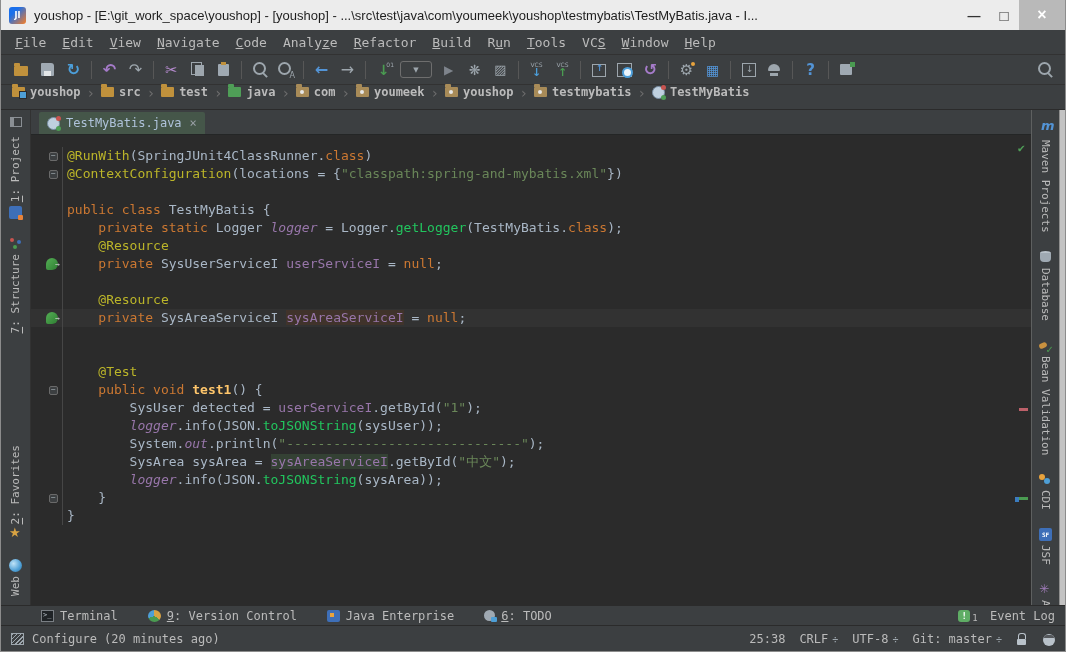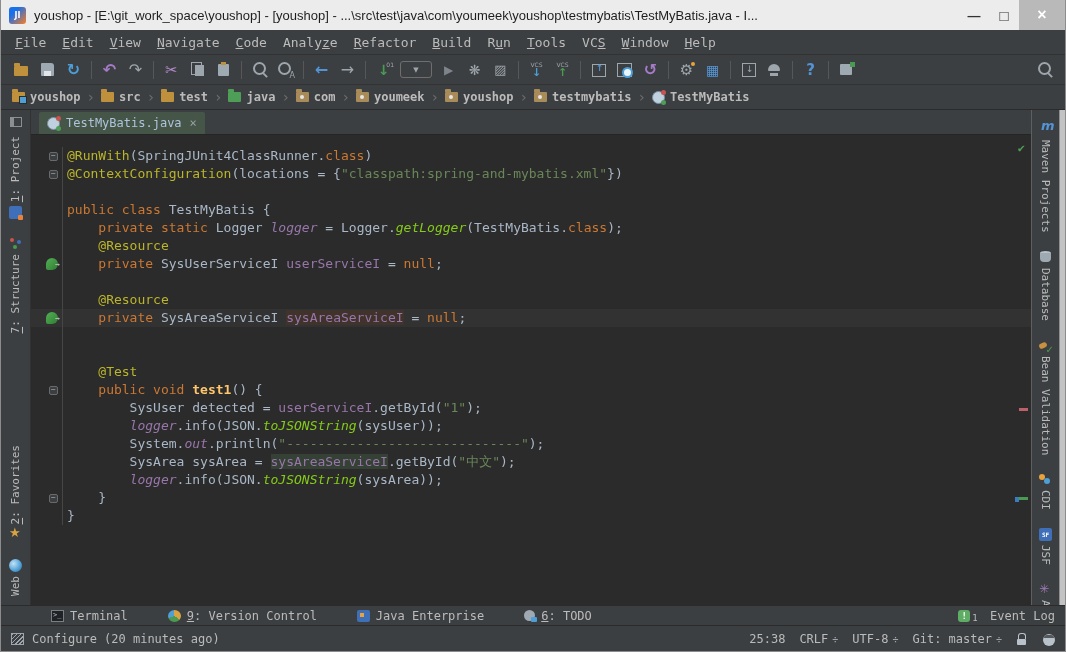--- a/index.html
+++ b/index.html
@@ -62,21 +62,21 @@
 .i-project-structure::before{content:"▦";color:#5394D6;font-size:14px}
 .i-android-sdk::before{content:"";position:absolute;top:5px;left:6px;width:12px;height:12px;border:1px solid #9DA6AD}
 .i-android-sdk::after{content:"↓";position:absolute;top:6px;left:10px;font-size:9px;color:#9DA6AD}
 .i-avd-manager::before{content:"";position:absolute;top:6px;left:6px;width:12px;height:7px;background:#9DA6AD;border-radius:6px 6px 1px 1px}
 .i-avd-manager::after{content:"";position:absolute;top:15px;left:8px;width:8px;height:3px;background:#9DA6AD}
 .i-help::before{content:"?";color:#5394D6;font-weight:bold;font-size:15px}
 .i-export::before{content:"";position:absolute;top:6px;left:6px;width:12px;height:11px;background:#9FA9B2;border-radius:1px}
 .i-export::after{content:"";position:absolute;top:4px;right:4px;width:5px;height:5px;background:#4A9B51}
 .search{margin-left:auto}
 
-.breadcrumbs{height:25px;background:#3C3F41;display:flex;align-items:center;padding-left:8px;font-size:12px;font-weight:bold;color:#BBBBBB;border-bottom:1px solid #2B2B2B;gap:1px}
+.breadcrumbs{height:25px;background:#3C3F41;display:flex;align-items:flex-start;padding-left:8px;font-size:12px;font-weight:bold;color:#BBBBBB;border-bottom:1px solid #2B2B2B;gap:1px}
 .crumb{display:flex;align-items:center;gap:5px;padding:0 3px}
 .csep{color:#6E6E6E;font-size:14px;margin:0 2px;font-weight:normal}
 .cf{width:13px;height:10px;border-radius:1px;position:relative;display:inline-block;flex:0 0 auto}
 .cf::before{content:"";position:absolute;top:-3px;left:0;width:6px;height:3px;border-radius:1px 1px 0 0;background:inherit}
 .cf-folder,.cf-project{background:#C0913C}
 .cf-project::after{content:"";position:absolute;right:-2px;bottom:-2px;width:6px;height:6px;background:#4E9FD6;border:1px solid #2B2B2B}
 .cf-java{background:#4F9E57}
 .cf-package{background:#A88B58}
 .cf-package::after{content:"";position:absolute;left:4px;top:3px;width:4px;height:4px;border-radius:50%;background:#E6E6E6}
 .ci-testclass{width:13px;height:13px;border-radius:50%;background:#BFD0DF;border:1px solid #7A8FA5;position:relative;display:inline-block;flex:0 0 auto}
@@ -117,36 +117,36 @@
 .cl{display:flex;height:18px;align-items:center}
 .cl.cur{background:#323232}
 .g{width:32px;flex:0 0 32px;height:100%;display:flex;align-items:center;justify-content:flex-end;gap:2px;padding-right:4px;border-right:1px solid #464646}
 .t{padding-left:4px;white-space:pre;color:#A9B7C6}
 .t span{white-space:pre}
 .ann{color:#BBB529}
 .kw{color:#CC7832}
 .str{color:#6A8759}
 .fld{color:#9876AA}
 .fldi{color:#9876AA;font-style:italic}
-.sm{color:#84cc16;font-style:italic}
+.sm{color:#22c55e;}
 .md{color:#FFC66B;font-weight:bold}
 .pln{color:#A9B7C6}
 .hlw{background:#40332B}
 .hlr{background:#344134}
 .fm{width:9px;height:9px;border:1px solid #6A6A6A;background:#3C3F41;border-radius:2px;display:flex;align-items:center;justify-content:center;flex:0 0 auto}
 .fm::before{content:"−";font-size:8px;color:#9DA6AD;margin-top:-1px}
 .spring{width:12px;height:12px;border-radius:50% 50% 50% 2px;background:linear-gradient(135deg,#55B055,#2E7D32);position:relative;flex:0 0 auto}
 .spring::after{content:"→";position:absolute;right:-2px;bottom:-4px;font-size:8px;color:#C8C8C8}
 .ins-check{position:absolute;top:27px;right:6px;z-index:3}
 .ins-check::before{content:"✔";color:#4F9E57;font-size:12px;font-weight:bold}
 .smark{position:absolute;z-index:3}
 .edge{width:6px;background:#C3C3C3;border-left:1px solid #8E8E8E;flex:0 0 auto}
 
 .bottombar{height:20px;background:#3C3F41;border-top:1px solid #2B2B2B;display:flex;align-items:center;font-size:12px;color:#BBBBBB;padding:0 10px}
-.bb-item{display:flex;align-items:center;gap:6px;margin-left:40px;white-space:pre}
+.bb-item{display:flex;align-items:center;gap:6px;margin-left:30px;white-space:pre}
 .bb-right{margin-left:auto;display:flex;align-items:center;gap:5px;white-space:pre}
 .badge{font-size:9px;color:#BBBBBB;margin-left:-3px;align-self:flex-end}
 .bi{position:relative;width:13px;height:12px;display:inline-block;flex:0 0 auto}
 .bi-terminal{background:#1F2326;border:1px solid #7A7F84}
 .bi-terminal::before{content:">_";position:absolute;top:0;left:1px;font-size:7px;color:#B9C2CA}
 .bi-version-control{border-radius:50%;background:conic-gradient(#D9A343 0 35%,#4A9B51 35% 70%,#4E9FD6 70%)}
 .bi-java-enterprise{background:#3E6FB8;border-radius:2px}
 .bi-java-enterprise::before{content:"";position:absolute;left:3px;top:3px;width:4px;height:4px;background:#E8A33D}
 .bi-todo{border-radius:50%;background:#9FA9B2;width:11px;height:11px}
 .bi-todo::before{content:"";position:absolute;right:-2px;bottom:-1px;width:6px;height:5px;background:#4E9FD6;border-radius:1px}

